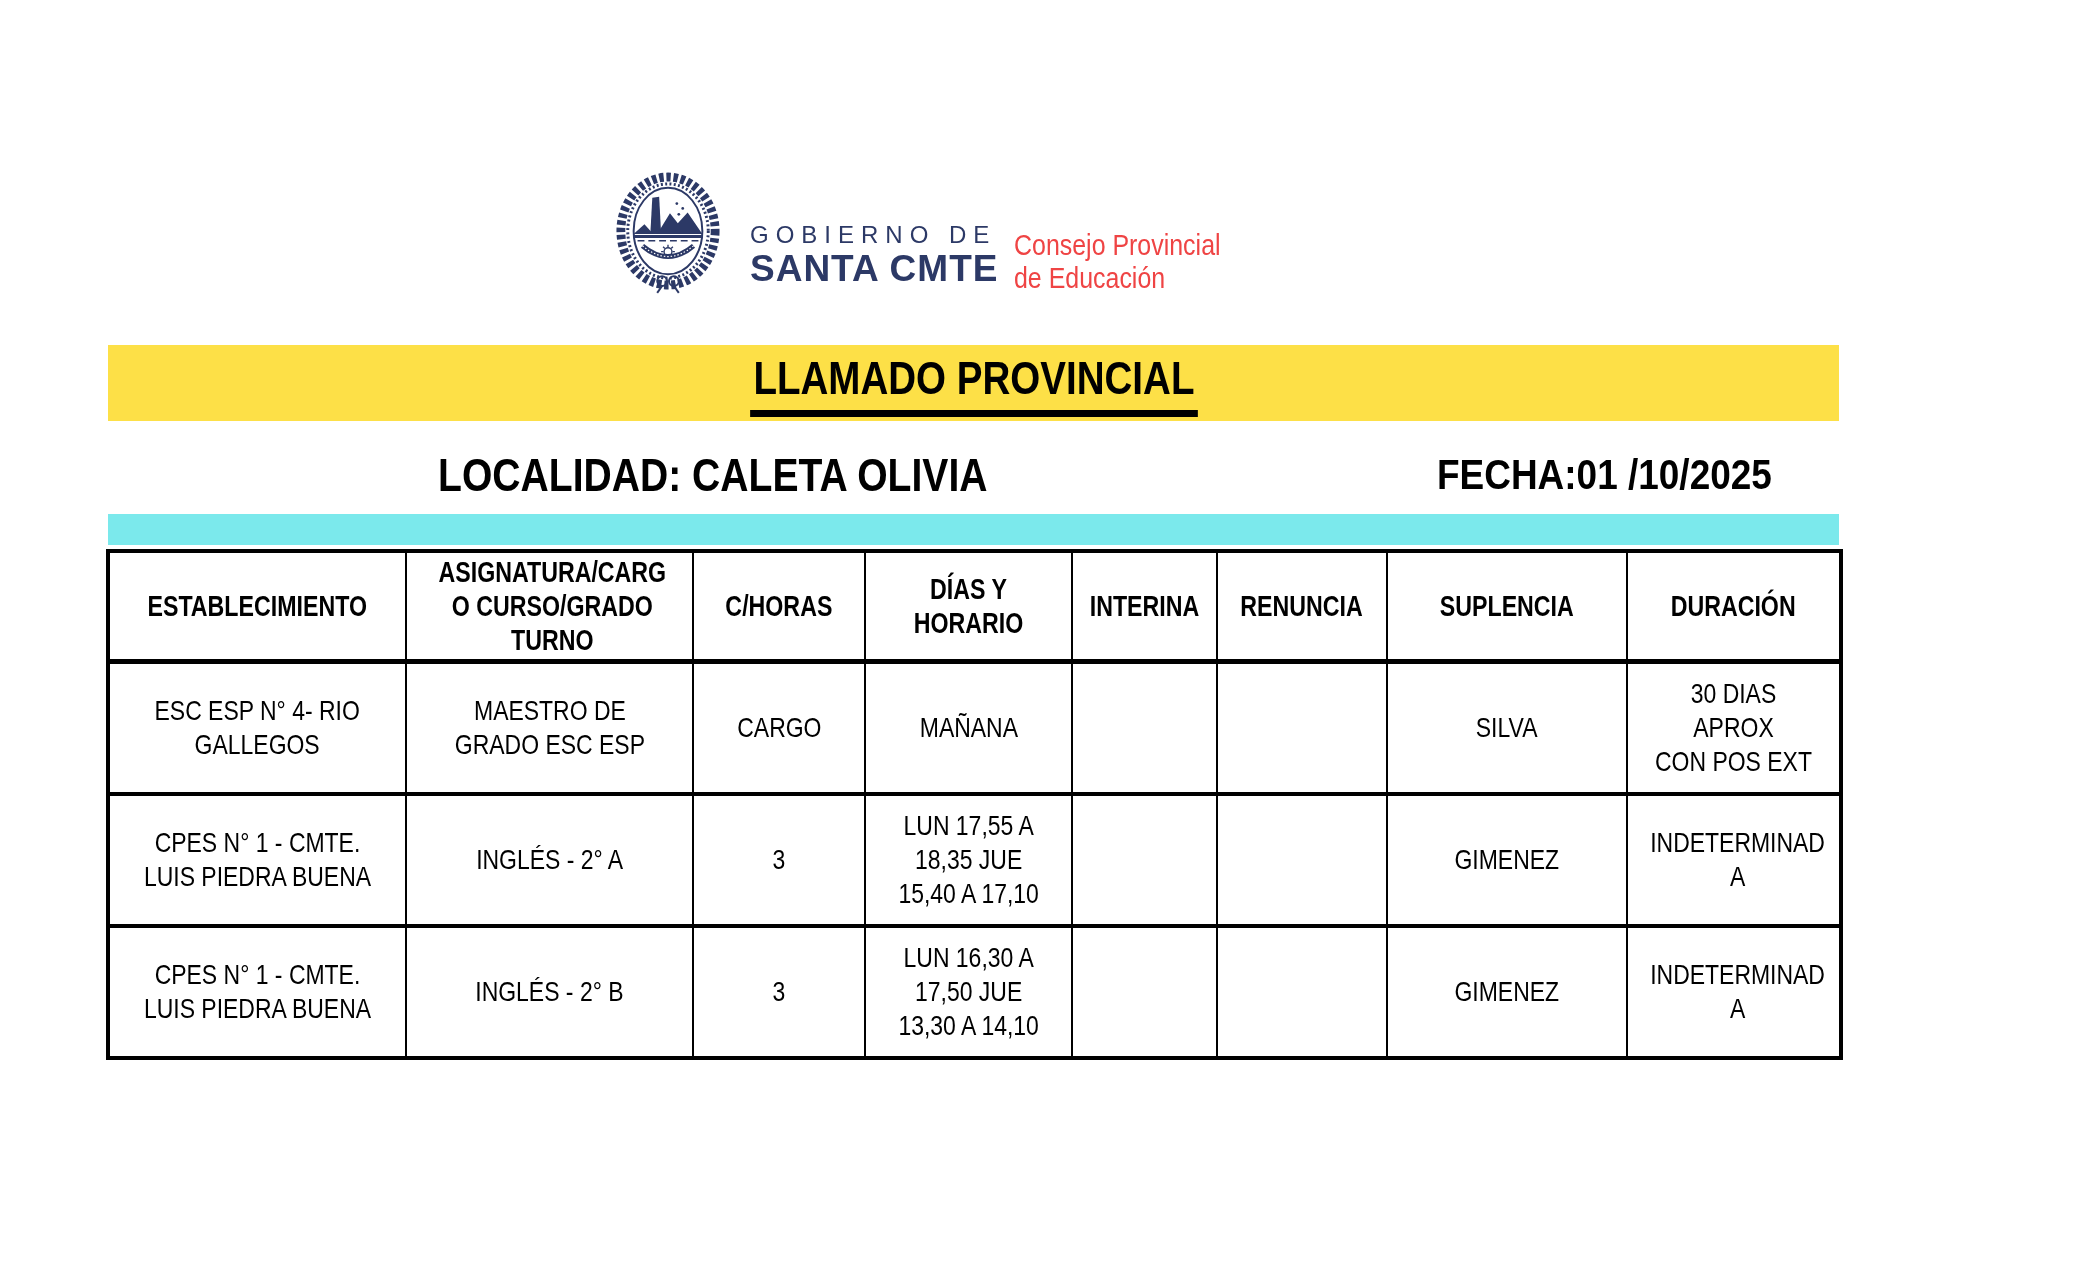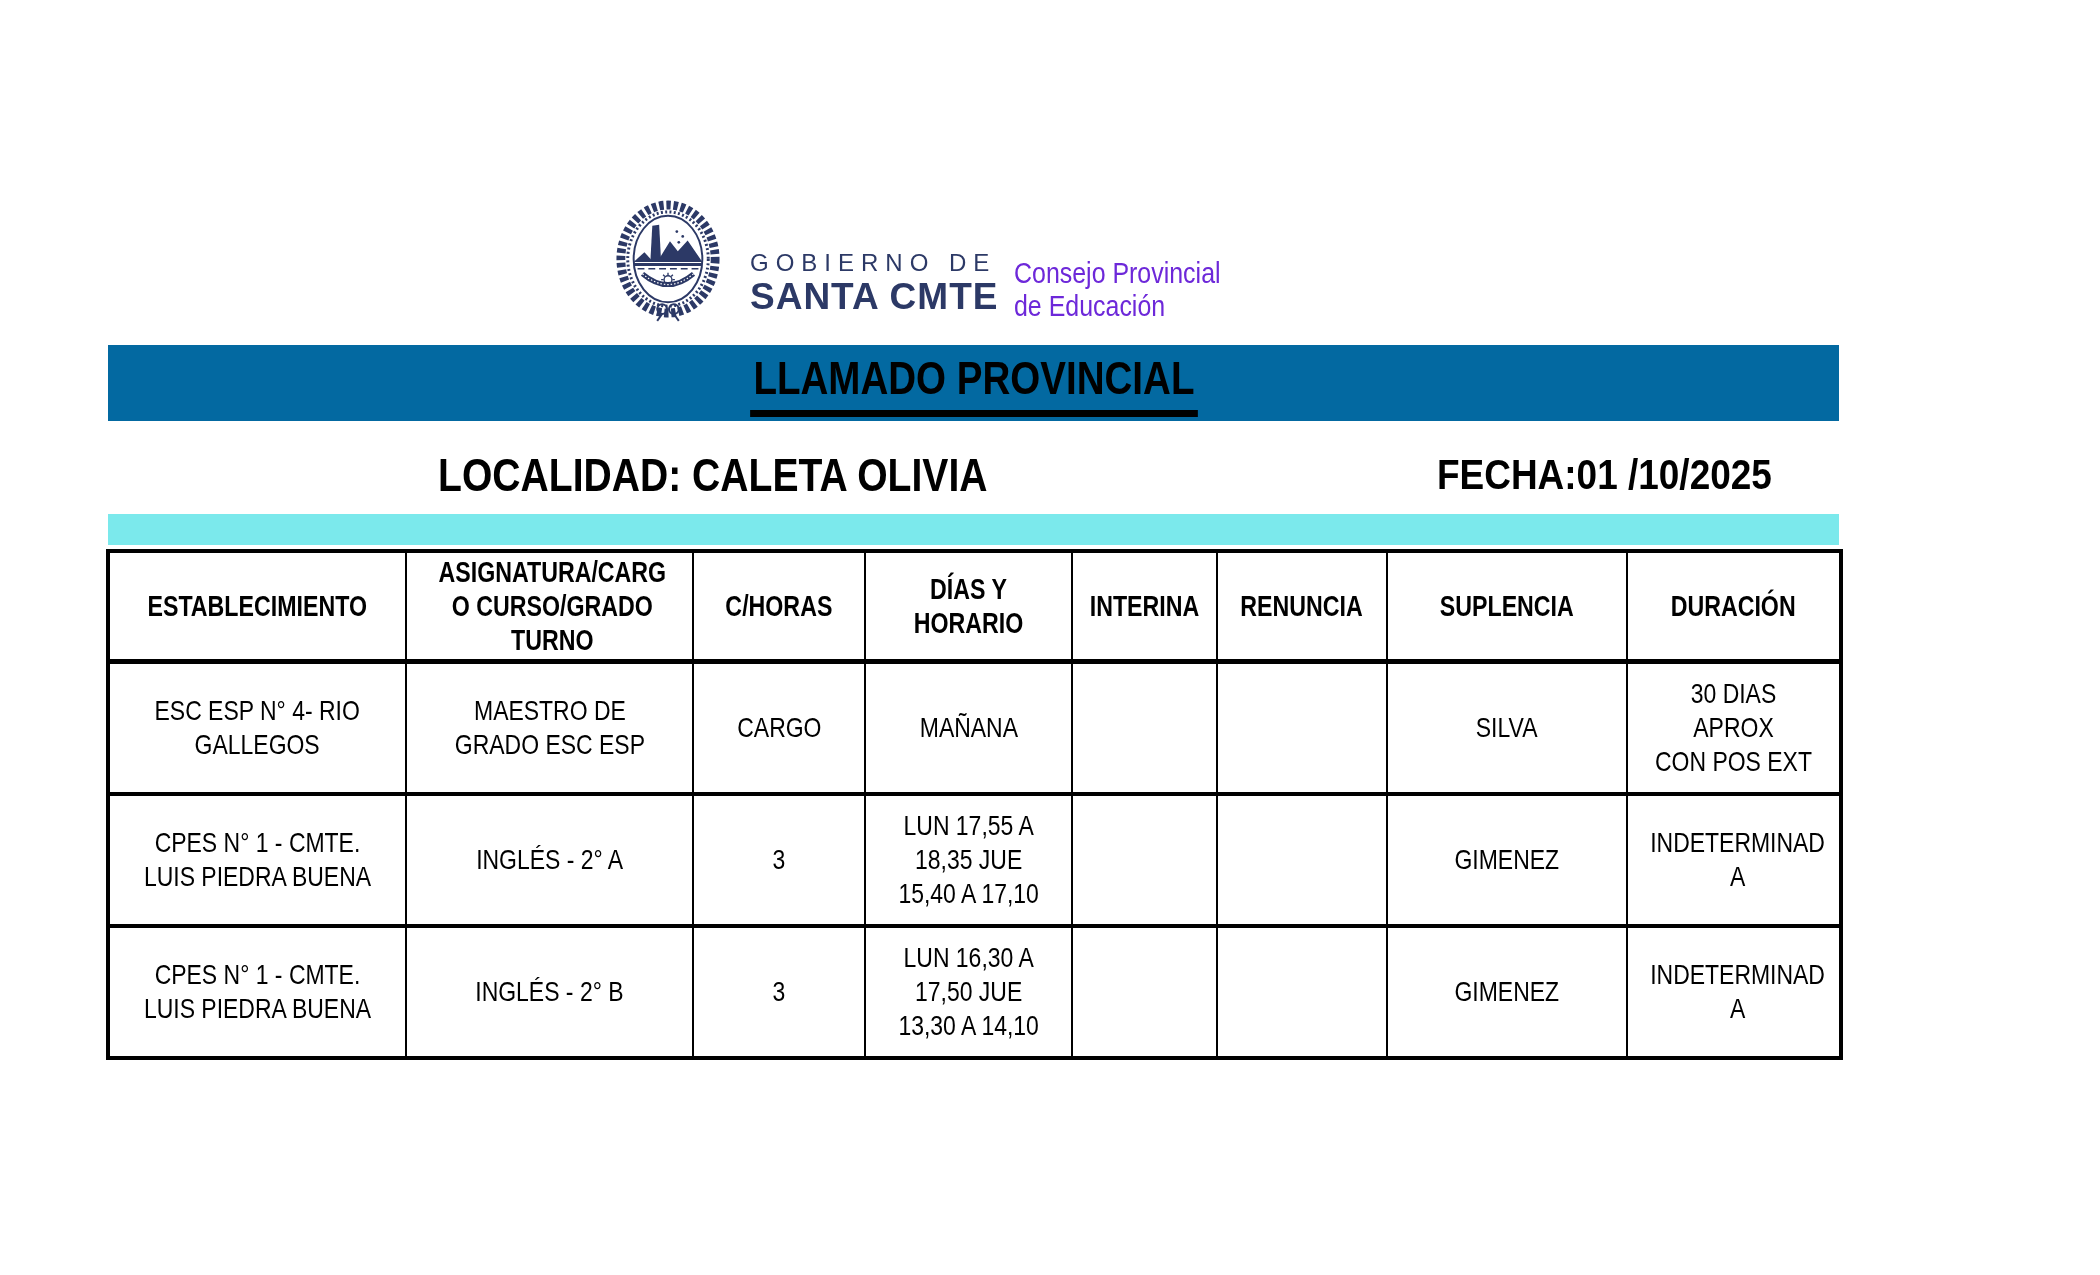--- a/index.html
+++ b/index.html
@@ -1,25 +1,25 @@
 <!DOCTYPE html>
 <html><head>
 <meta charset="utf-8">
 <style>
   html,body{margin:0;padding:0;background:#ffffff;}
   .page{position:relative;width:2100px;height:1275px;background:#ffffff;overflow:hidden;
         font-family:"Liberation Sans","DejaVu Sans",sans-serif;color:#000;}
 
   
-  .brand{position:absolute;left:0;top:0;width:1690px;height:340px;margin-top:28px;}
+  .brand{position:absolute;left:0;top:0;width:1690px;height:340px;}
   .escudo{position:absolute;left:614px;top:172px;width:108px;height:122px;}
   .gov{position:absolute;left:750px;top:222px;color:#2C3966;}
   .gov-l1{font-size:24px;font-weight:400;letter-spacing:7px;line-height:26px;}
   .gov-l2{font-size:37px;font-weight:800;letter-spacing:1px;line-height:40px;margin-top:1px;}
-  .org{position:absolute;left:1014px;top:229px;color:#6d28d9;}
+  .org{position:absolute;left:1014px;top:229px;color:#ef4444;}
   .org div{font-size:29px;font-weight:400;line-height:33px;transform:scaleX(.86);transform-origin:0 50%;white-space:pre;}
 
   
   .banner{position:absolute;left:108px;top:345px;width:1731px;height:76px;
           display:flex;align-items:center;justify-content:center;}
   .banner-text{display:inline-block;font-size:47px;font-weight:bold;letter-spacing:0px;
                transform:scaleX(.82);transform-origin:50% 50%;
                border-bottom:7px solid #000;padding:0 4px 5px 4px;}
 
   
@@ -92,21 +92,21 @@
     <div class="gov">
       <div class="gov-l1">GOBIERNO DE</div>
       <div class="gov-l2">SANTA CMTE</div>
     </div>
     <div class="org">
       <div>Consejo Provincial</div>
       <div>de Educación</div>
     </div>
   </div>
 
-  <div class="banner" style="background: #0369a1;">
+  <div class="banner" style="background: #fde047;">
     <span class="banner-text">LLAMADO PROVINCIAL</span>
   </div>
 
   <div class="locality">LOCALIDAD: CALETA OLIVIA</div>
   <div class="fecha">FECHA:01 /10/2025</div>
 
   <div class="strip" style="background: rgb(123, 233, 236);"></div>
 
   <table class="main">
     <colgroup>

